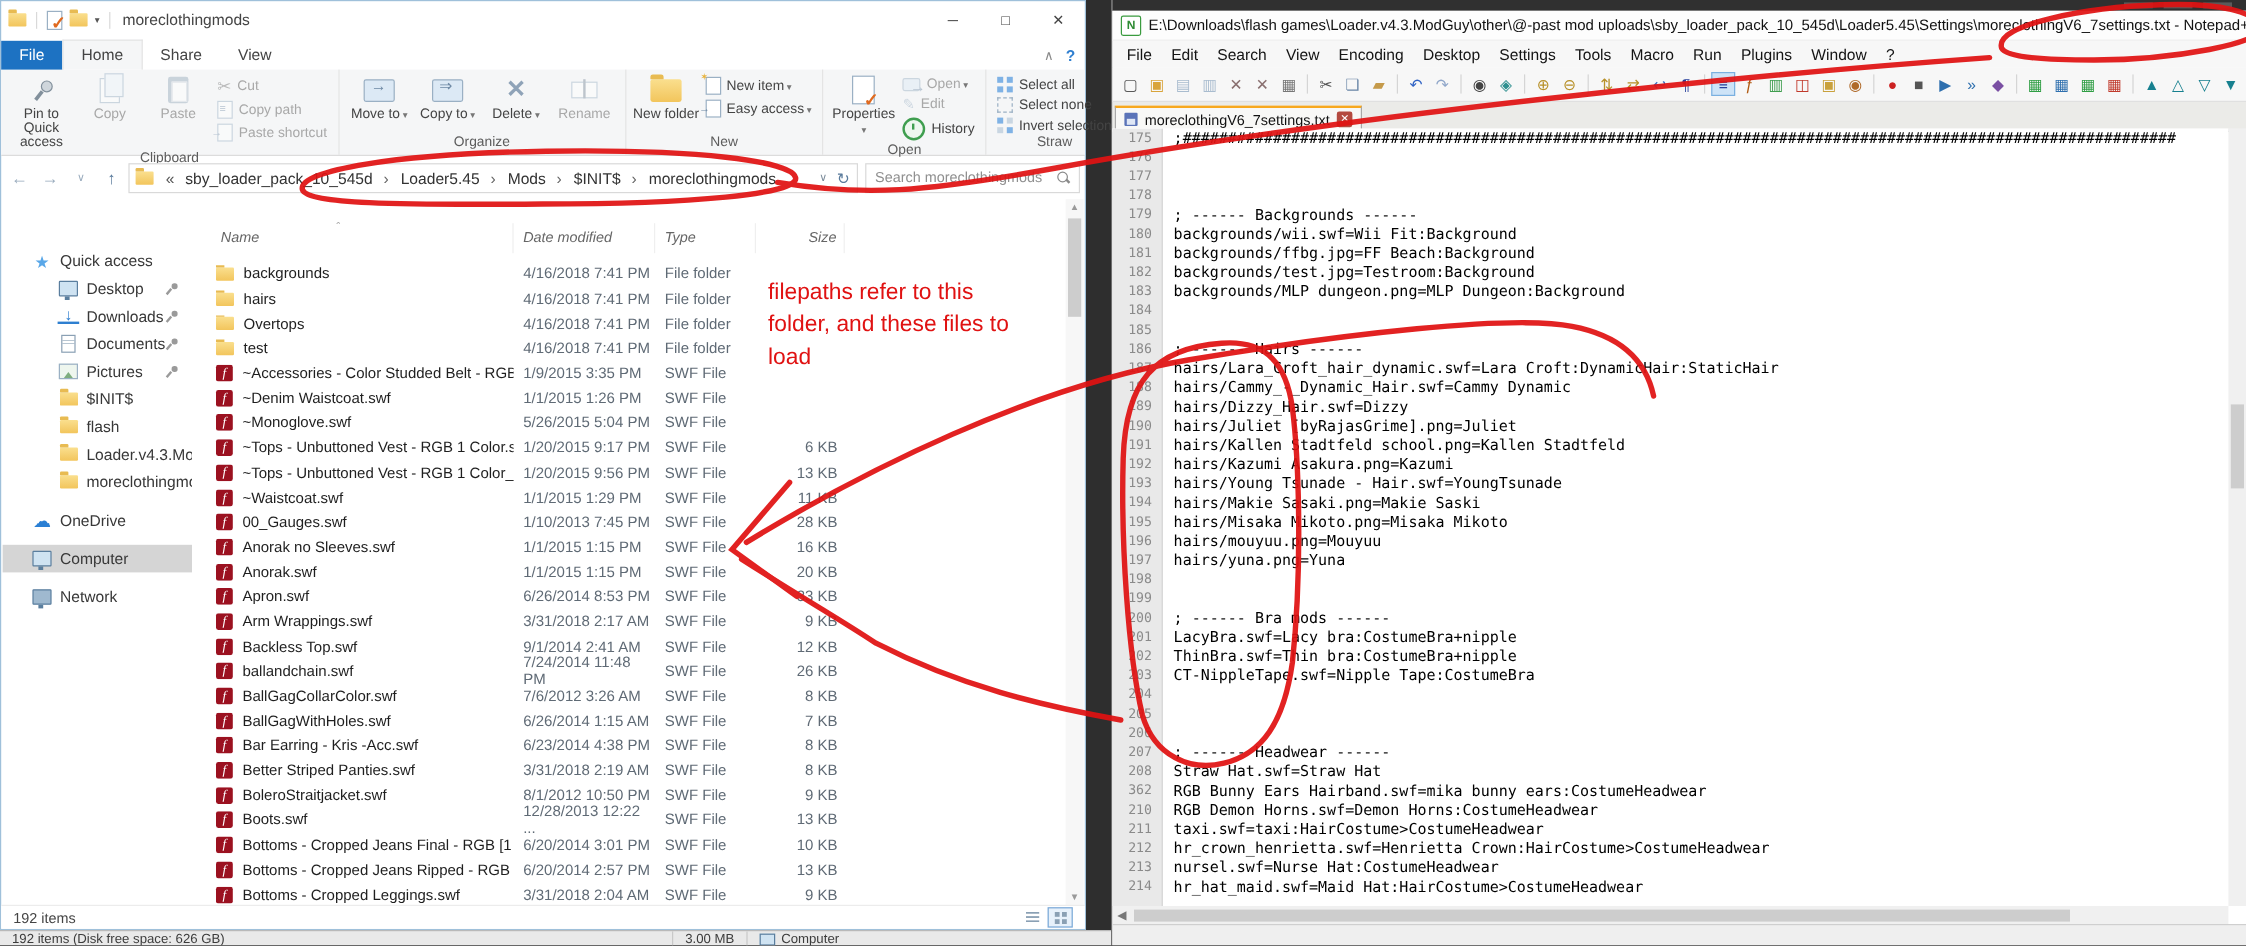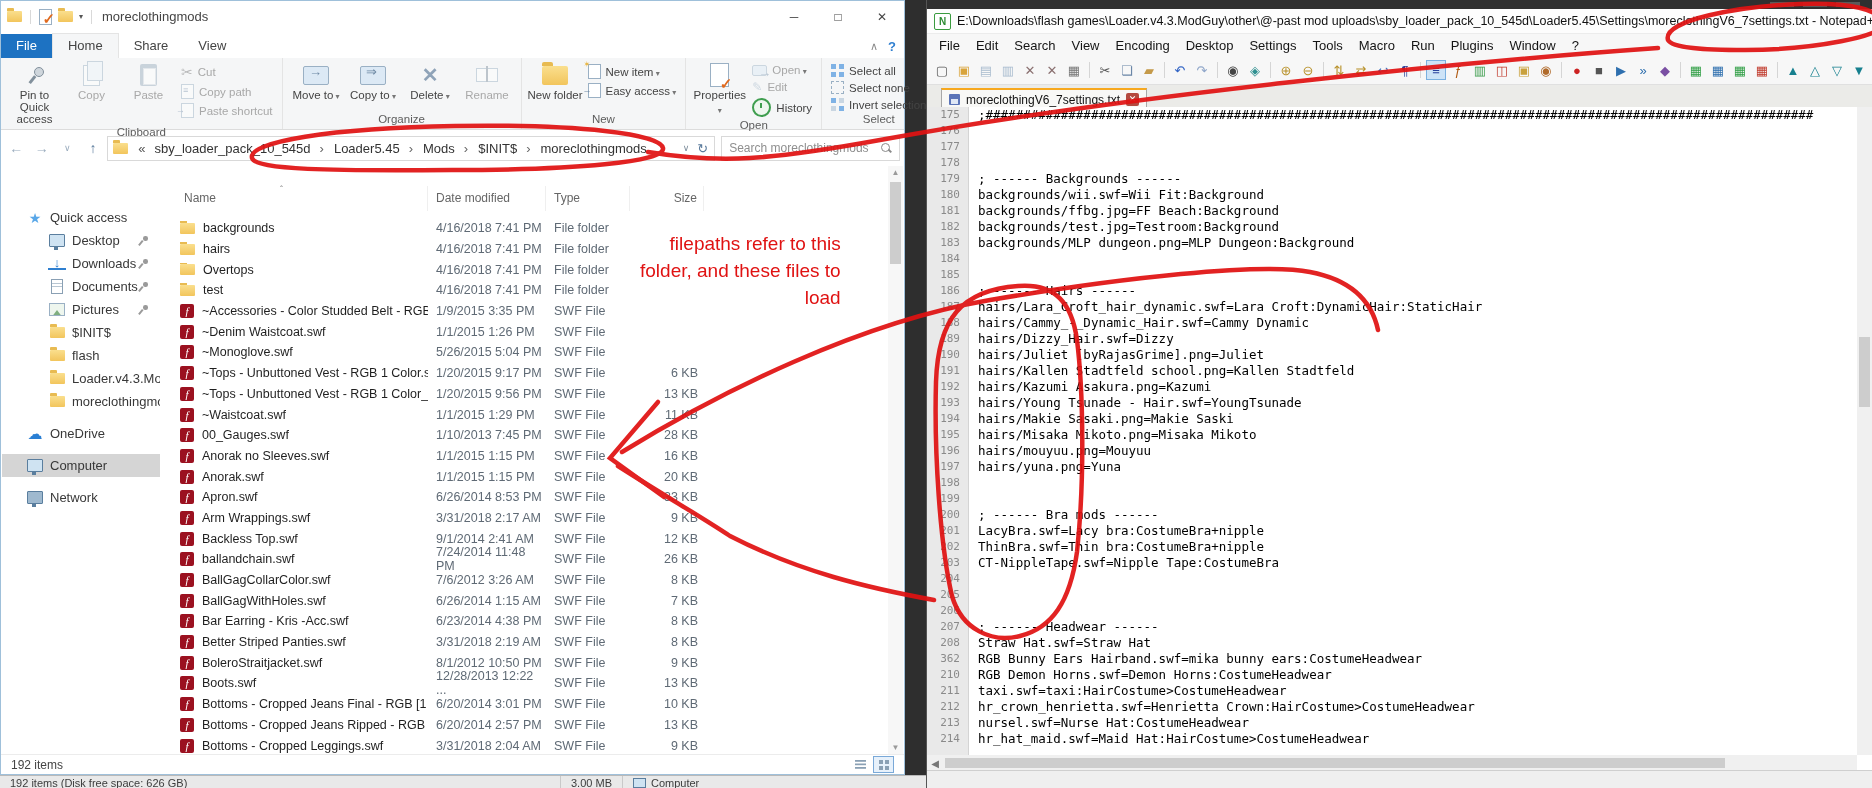--- a/index.html
+++ b/index.html
@@ -119,21 +119,21 @@
   .si-pic::after{content:"";position:absolute;left:1px;bottom:-3px;width:0;height:0;
                  border-left:6px solid transparent;border-right:6px solid transparent;border-bottom:8px solid #7fae7f;}
 
   .fi-folder{position:relative;width:15px;height:11px;background:linear-gradient(#fadf8e,#f2c55c);border-radius:1px;flex:none;}
   .fi-folder::before{content:"";position:absolute;top:-3px;left:0;width:7px;height:3px;background:#e8bb52;border-radius:1px 1px 0 0;}
   .fi-swf{width:14px;height:14px;background:#9b1120;border-radius:2px;color:#fff;font-family:"Liberation Serif",serif;
           font-style:italic;font-size:11px;line-height:14px;text-align:center;flex:none;}
   .fi-swf::before{content:"f";}
 
   .list{flex:1;position:relative;}
-  .cols{position:absolute;top:20px;left:0;right:15px;height:25px;display:flex;font-size:12px;color:#666;}
+  .cols{position:absolute;top:20px;left:0;right:15px;height:25px;display:flex;font-size:12px;color:#666;font-style:italic;}
   .colh{border-right:1px solid #efefef;padding-top:5px;box-sizing:border-box;position:relative;}
   .colh.name{width:268px;padding-left:24px;}
   .colh.date{width:118px;padding-left:8px;}
   .colh.type{width:84px;padding-left:8px;}
   .colh.size{width:74px;text-align:right;padding-right:6px;}
   .sortmark{position:absolute;top:-2px;left:120px;font-size:9px;color:#888;}
   .rows{position:absolute;top:52px;left:0;right:15px;bottom:0;overflow:hidden;}
   .frow{height:20.7px;display:flex;align-items:center;font-size:12.5px;color:#1f1f1f;}
   .c-name{width:268px;display:flex;align-items:center;gap:8px;padding-left:20px;box-sizing:border-box;white-space:nowrap;overflow:hidden;}
   .c-date{width:118px;color:#5f6a75;padding-left:8px;box-sizing:border-box;}
@@ -172,21 +172,21 @@
   .npp-ico{width:15px;height:15px;border:1.5px solid #3a9b3f;border-radius:2px;background:#fff;color:#2e8b33;
            font-weight:bold;font-size:10px;line-height:15px;text-align:center;margin-right:6px;flex:none;}
   .npp-menu{height:22px;display:flex;align-items:center;padding-left:4px;background:#f7f7f7;font-size:13px;color:#141414;}
   .menu-item{padding:0 8px;}
   .npp-toolbar{height:28px;background:#f7f7f7;border-bottom:1px solid #e0e0e0;display:flex;align-items:center;padding-left:4px;}
   .tbi{width:20px;height:20px;display:flex;align-items:center;justify-content:center;font-size:13px;margin:0 1px;box-sizing:border-box;}
   .tbi.hl{background:#cde3f7;border:1px solid #7ab0e0;}
   .tbsep{width:1px;height:16px;background:#d5d5d5;margin:0 4px;}
   .npp-tabbar{height:24px;background:#ebebe8;border-bottom:1px solid #c9c9c9;display:flex;align-items:flex-end;}
   .ntab{height:21px;background:#f8f8f6;border:1px solid #a8a8a8;border-bottom:none;border-top:2px solid #f7a81e;
-        display:flex;align-items:center;gap:6px;padding:0 7px;font-size:12px;color:#111;margin-left:14px;box-sizing:border-box;}
+        display:flex;align-items:center;gap:6px;padding:0 7px;font-size:12px;color:#111;margin-left:2px;box-sizing:border-box;}
   .ntab-save{width:11px;height:11px;background:#5b74b8;border-radius:1px;position:relative;}
   .ntab-save::after{content:"";position:absolute;left:2px;top:5px;width:7px;height:5px;background:#dfe7f5;}
   .ntab-close{width:13px;height:13px;background:#b44a3f;border-radius:2px;color:#fff;font-size:9px;line-height:13px;text-align:center;}
   .ntab-close::before{content:"✕";}
 
   .npp-editor{position:absolute;top:107px;left:0;right:15px;bottom:33px;background:#fff;overflow:hidden;}
   .gutter-bg{position:absolute;left:0;top:0;bottom:0;width:41px;background:#e9e9e9;border-right:1px solid #d4d4d4;}
   .elines{position:relative;}
   .eline{height:16px;display:flex;font-family:"DejaVu Sans Mono",monospace;white-space:pre;}
   .lnum{width:33px;padding-right:8px;text-align:right;color:#8a8a8a;font-size:11px;line-height:16px;flex:none;position:relative;z-index:1;}
@@ -361,21 +361,21 @@
               <div class="rb-small">
                 <span class="ri ri-grid none"></span>
                 <span class="rlabel">Select none</span>
               </div>
               <div class="rb-small">
                 <span class="ri ri-grid half"></span>
                 <span class="rlabel">Invert selection</span>
               </div>
             </div>
           </div>
-          <div class="rg-label">Select</div>
+          <div class="rg-label">Straw</div>
         </div>
       </div>
 
     <div class="ex-nav">
       <span class="nav-btn">←</span>
       <span class="nav-btn">→</span>
       <span class="nav-btn" style="font-size:9px;">∨</span>
       <span class="nav-btn up">↑</span>
       <div class="addr">
         <span class="fi-folder"></span>
@@ -896,19 +896,19 @@
       <path d="M 1018,286 C 962,290 938,318 936,382 C 934,452 940,545 952,596 C 962,630 992,643 1020,636 C 1052,628 1070,602 1077,552 C 1085,478 1083,388 1077,340 C 1072,304 1056,283 1018,286 Z"></path>
 
       <path d="M 658,402 L 610,458 L 664,497"></path>
 
       <path d="M 622,452 C 720,392 860,322 990,300 C 1120,278 1262,262 1310,272 C 1352,280 1372,302 1378,330"></path>
 
       <path d="M 618,466 C 668,498 700,516 730,536 C 800,572 868,588 934,600"></path>
     </g>
   </svg>
 
-  <div class="red-note" style="color: rgb(224, 18, 18); text-align: right;">
+  <div class="red-note" style="color: rgb(224, 18, 18);">
     <div>filepaths refer to this</div>
     <div>folder, and these files to</div>
     <div>load</div>
   </div>
 
 </div>
 
 </body></html>

